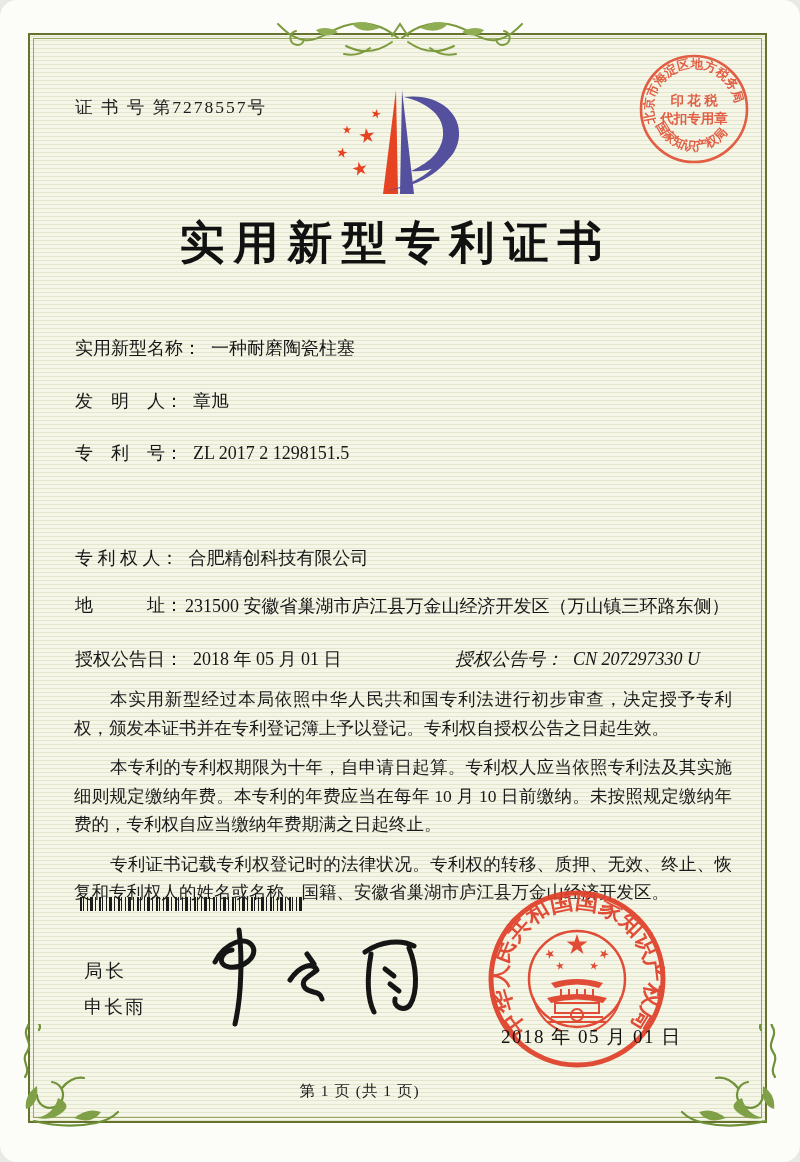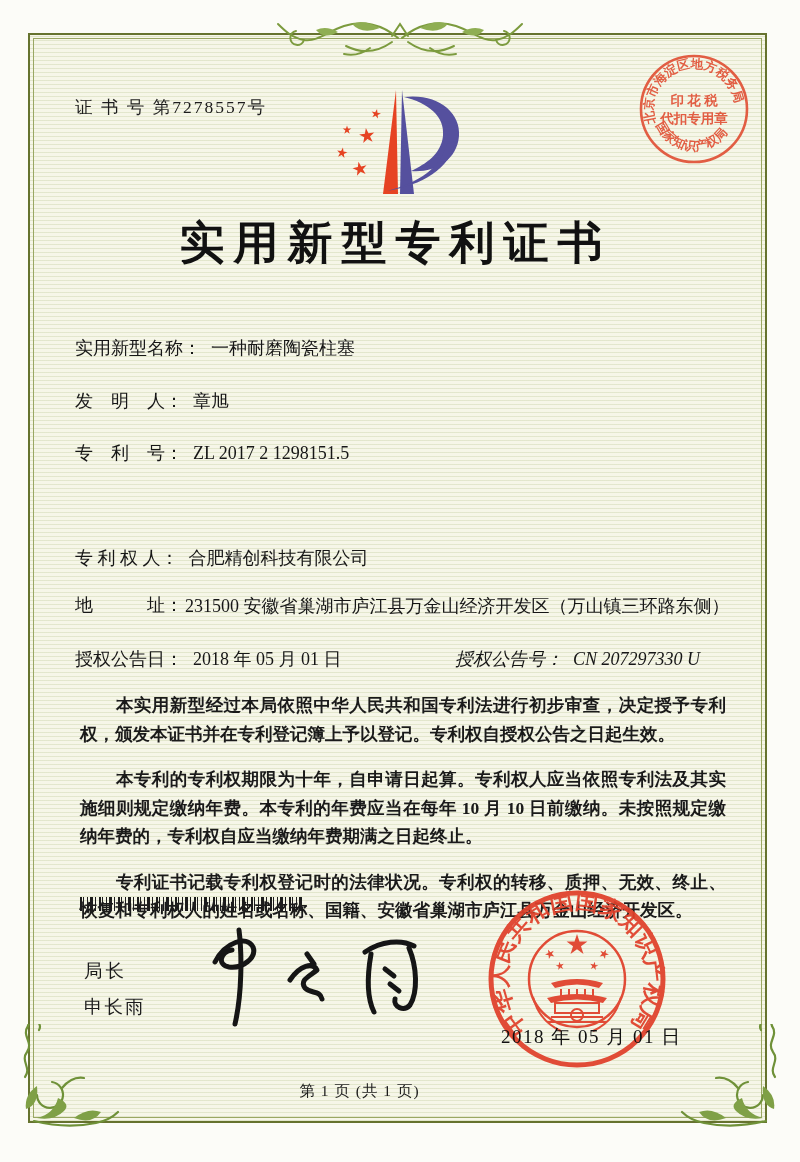--- a/index.html
+++ b/index.html
@@ -1,17 +1,17 @@
 <!DOCTYPE html>
 <html><head>
 <meta charset="utf-8">
 <style>
   html,body{margin:0;padding:0;}
   body{background:#e9e9e6;font-family:"Liberation Serif","DejaVu Serif",serif;}
-  .page{position:relative;width:800px;height:1162px;margin:0 auto;background:#fcfcf8;overflow:hidden;}
+  .page{position:relative;width:800px;height:1162px;margin:0 auto;background:#fcfcf8;overflow:hidden;border-radius:17px;}
   
   .frame{position:absolute;left:28px;top:33px;width:735px;height:1086px;
          border:2.5px solid #66732f;background:
          repeating-linear-gradient(0deg, rgba(176,190,132,.28) 0 1px, rgba(0,0,0,0) 1px 4px),
          #f6f6e8;}
   .frame-inner{position:absolute;left:3px;top:3px;right:3px;bottom:3px;border:1px solid #9aa763;}
   
   .cert-no{position:absolute;left:75px;top:95px;font-size:17.5px;letter-spacing:2px;color:#1c1c1c;}
   .title{position:absolute;left:28px;top:213px;width:735px;text-align:center;
          font-size:45px;font-weight:700;letter-spacing:9px;color:#111;}
@@ -19,21 +19,21 @@
   .row .val{margin-left:10px;}
   .row-name{top:336px}.row-inventor{top:389px}.row-patno{top:441px}
   .row-filing{top:494px}.row-patentee{top:546px}
   .row-addr{top:593px;white-space:normal;}
   .row-addr .lbl{float:left;}
   .row-addr .val{display:block;margin-left:110px;width:555px;line-height:27px;}
   .row-grant{top:647px}
   .row-grantno{position:absolute;left:455px;top:647px;font-size:18px;color:#161616;white-space:nowrap;font-style:italic;}
   .row-grantno .val{margin-left:10px;}
   .body-text{position:absolute;left:63px;top:674px;width:680px;color:#1a1a1a;}
-  .body-text p{margin:17px;font-size:17.5px;line-height:28.5px;text-indent:2.05em;text-align:justify;font-weight:bold;}
+  .body-text p{margin:11px;font-size:17.5px;line-height:28.5px;text-indent:2.05em;text-align:justify;}
   .barcode{position:absolute;left:80px;top:897px;width:224px;height:14px;
     background:
      repeating-linear-gradient(90deg,#1c1c1c 0 2px,rgba(0,0,0,0) 2px 3px,#1c1c1c 3px 4px,rgba(0,0,0,0) 4px 7px,#1c1c1c 7px 8px,rgba(0,0,0,0) 8px 10px,#1c1c1c 10px 13px,rgba(0,0,0,0) 13px 15px,#1c1c1c 15px 16px,rgba(0,0,0,0) 16px 19px);}
   .director-label{position:absolute;left:84px;top:958px;font-size:18.5px;letter-spacing:3px;color:#1b1b1b;
                   font-family:"Liberation Sans","DejaVu Sans",sans-serif;}
   .director-name{position:absolute;left:84px;top:994px;font-size:18.5px;letter-spacing:2px;color:#1b1b1b;
                   font-family:"Liberation Sans","DejaVu Sans",sans-serif;text-align:center;}
   .signature{position:absolute;left:195px;top:922px;z-index:4;}
   .seal{position:absolute;left:487px;top:889px;z-index:5;opacity:.93;}
   .seal-date{position:absolute;left:501px;top:1024px;z-index:6;font-size:19px;letter-spacing:1.5px;color:#101010;}

